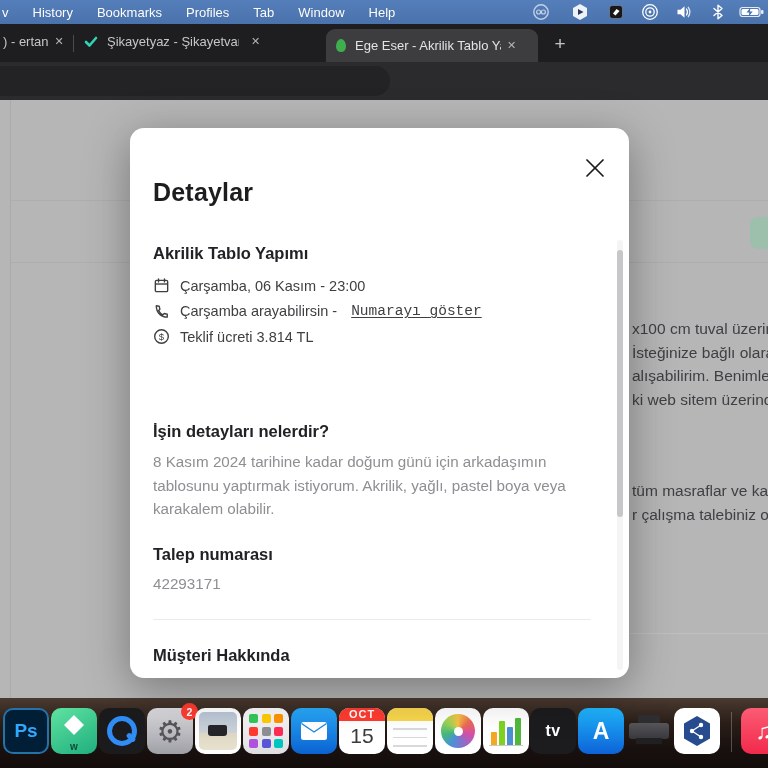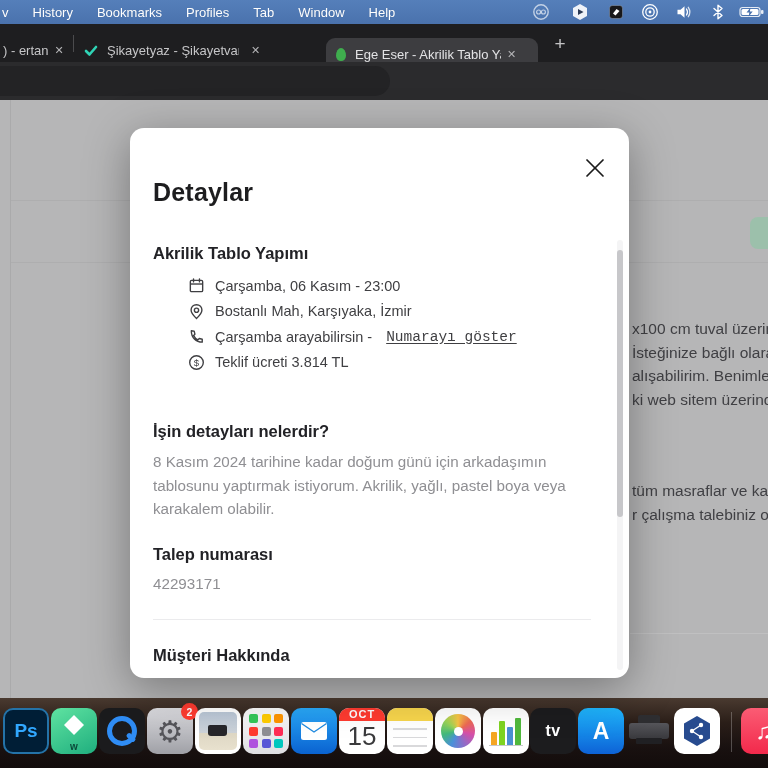--- a/index.html
+++ b/index.html
@@ -11,21 +11,21 @@
   
   .menubar{position:absolute;top:0;left:0;width:768px;height:24px;
     background:linear-gradient(180deg,#557fba,#4a72ad);
     color:#fff;font-size:13px;z-index:50;}
   .menu-items{position:absolute;left:0;top:0;height:24px;display:flex;align-items:center;gap:24px;padding-left:2px;}
   .menu-items .mi{white-space:nowrap;text-shadow:0 0 1px rgba(0,0,0,.15);}
   .status-icons{position:absolute;right:0;top:0;height:24px;width:340px;}
   .sic{position:absolute;top:3px;width:18px;height:18px;}
   
   .tabbar{position:absolute;top:24px;left:0;width:768px;height:38px;background:#1e1e20;z-index:40;}
-  .tab{position:absolute;display:flex;align-items:center;color:#c6c6c8;font-size:13px;margin-top:9px;}
+  .tab{position:absolute;display:flex;align-items:center;color:#c6c6c8;font-size:13px;}
   .tab-close{color:#b4b4b6;font-size:11px;margin-left:6px;cursor:default;}
   .tab1{left:0;top:10px;width:74px;}
   .tab1 .ttl{padding-left:3px;}
   .tabdiv{position:absolute;left:73px;top:11px;width:1px;height:17px;background:#4b4b4d;}
   .tab2{left:84px;top:10px;width:186px;}
   .tab2 .ttl{margin-left:9px;white-space:nowrap;overflow:hidden;max-width:132px;}
   .tab2 .tab-close{margin-left:12px;}
   .tab3{left:326px;top:5px;width:212px;height:33px;background:#3d3d40;border-radius:9px 9px 0 0;padding:0 10px;box-sizing:border-box;color:#e3e3e5;}
   .tab3 .ttl{margin-left:9px;white-space:nowrap;overflow:hidden;max-width:146px;}
   .newtab{position:absolute;left:548px;top:8px;width:24px;height:24px;color:#c3c3c5;font-size:19px;line-height:24px;text-align:center;}
@@ -42,21 +42,21 @@
   .green-btn{position:absolute;right:0;top:117px;width:18px;height:32px;background:#9cc0ab;border-radius:8px 0 0 8px;}
   .bg-text{position:absolute;left:632px;color:#404044;font-size:15.5px;line-height:23.5px;white-space:nowrap;}
   .bgt1{top:217px;} .bgt2{top:379px;}
   .bg-hline{position:absolute;left:630px;right:0;top:533px;height:1px;background:#c0c0c1;}
   
   .modal{position:absolute;left:130px;top:128px;width:499px;height:550px;background:#ffffff;
     border-radius:14px;box-shadow:0 10px 45px rgba(0,0,0,.35);z-index:45;}
   .modal-close{position:absolute;right:22px;top:28px;width:24px;height:24px;cursor:pointer;}
   .m-title{position:absolute;left:23px;top:50px;font-size:25px;font-weight:700;color:#1d1d1f;letter-spacing:.2px;}
   .m-service{position:absolute;left:23px;top:116px;font-size:16.5px;font-weight:700;color:#222226;}
-  .m-rows{position:absolute;left:23px;top:145px;margin-left:35px;}
+  .m-rows{position:absolute;left:23px;top:145px;}
   .m-row{height:25.5px;display:flex;align-items:center;gap:10px;font-size:14.5px;color:#3f3f42;}
   .m-row svg{flex:0 0 auto;}
   .m-link{text-decoration:underline;text-underline-offset:2px;font-family:Liberation Mono, monospace;}
   .m-h2{position:absolute;left:23px;font-size:16.5px;font-weight:700;color:#222226;}
   .h-job{top:294px;} .h-req{top:417px;} .h-cust{top:518px;}
   .m-para{position:absolute;left:23px;top:322px;width:447px;font-size:15.2px;line-height:23.5px;color:#8f8f93;}
   .m-reqno{position:absolute;left:23px;top:447px;font-size:15.2px;color:#8f8f93;}
   .m-div{position:absolute;left:23px;top:491px;width:438px;height:1px;background:#ebebed;}
   .m-scroll-track{position:absolute;left:487px;top:112px;width:6px;height:430px;border-radius:3px;background:#f4f4f5;}
   .m-scroll-thumb{position:absolute;left:487px;top:122px;width:6px;height:267px;border-radius:3px;background:#c7c7ca;}
@@ -74,21 +74,21 @@
   .d-set{left:147px;background:linear-gradient(180deg,#dcdce0,#9fa0a6);color:#55555a;font-size:30px;display:flex;align-items:center;justify-content:center;}
   .badge{position:absolute;right:-5px;top:-5px;width:17px;height:17px;border-radius:50%;background:#ff3b30;color:#fff;font-size:10.5px;font-weight:700;display:flex;align-items:center;justify-content:center;}
   .d-pv{left:195px;background:#fff;}
   .pv-img{position:absolute;inset:4px;border-radius:5px;background:linear-gradient(180deg,#b9c6d6 0%,#ccd2d8 55%,#ded7c4 56%,#e8e1ce 100%);}
   .pv-obj{position:absolute;left:13px;top:17px;width:19px;height:11px;background:#26262a;border-radius:2px 2px 3px 3px;}
   .d-lp{left:243px;background:linear-gradient(180deg,#fafafa,#dedee2);display:grid;grid-template-columns:repeat(3,9px);grid-template-rows:repeat(3,9px);gap:3.5px;place-content:center;}
   .d-lp span{border-radius:2px;}
   .d-mail{left:291px;background:linear-gradient(180deg,#29a9f9,#0a62d0);display:flex;align-items:center;justify-content:center;}
   .d-cal{left:339px;background:#fff;overflow:hidden;}
   .cal-top{height:13px;background:#ff3b30;color:#fff;font-size:11px;font-weight:700;text-align:center;line-height:13px;letter-spacing:1px;}
-  .cal-day{color:#3a3a3c;font-size:26px;text-align:center;line-height:30px;}
+  .cal-day{color:#3a3a3c;font-size:21px;text-align:center;line-height:30px;}
   .d-notes{left:387px;background:#fff;overflow:hidden;}
   .notes-top{height:13px;background:#f7d54c;}
   .notes-line{height:1.5px;background:#d9d9db;margin:7px 6px 0 6px;}
   .d-photos{left:435px;background:#fff;display:flex;align-items:center;justify-content:center;}
   .ph-flower{width:34px;height:34px;border-radius:50%;
     background:conic-gradient(#f6c344,#ec6a52,#d64fa8,#8e6cc8,#4a90d9,#44b97c,#9bd356,#f6c344);}
   .ph-center{position:absolute;width:9px;height:9px;border-radius:50%;background:#fff;left:18.5px;top:18.5px;}
   .d-num{left:483px;background:#fff;}
   .num-bar{position:absolute;bottom:9px;width:6px;border-radius:1px 1px 0 0;}
   .nb1{left:8px;height:13px;background:#f5a623;}
@@ -212,27 +212,20 @@
       <svg width="17" height="17" viewBox="0 0 16 16">
         <rect x="2.2" y="3.2" width="11.6" height="10.6" rx="1.2" fill="none" stroke="#3f3f42" stroke-width="1.3"></rect>
         <line x1="5.2" y1="1.8" x2="5.2" y2="4.6" stroke="#3f3f42" stroke-width="1.3" stroke-linecap="round"></line>
         <line x1="10.8" y1="1.8" x2="10.8" y2="4.6" stroke="#3f3f42" stroke-width="1.3" stroke-linecap="round"></line>
         <line x1="2.5" y1="6.6" x2="13.5" y2="6.6" stroke="#3f3f42" stroke-width="1.3"></line>
       </svg>
       <span>Çarşamba, 06 Kasım - 23:00</span>
     </div>
     <div class="m-row">
       <svg width="17" height="17" viewBox="0 0 16 16">
-        <path d="M8 1.6 C4.9 1.6 2.9 4 2.9 6.7 C2.9 10 8 14.6 8 14.6 C8 14.6 13.1 10 13.1 6.7 C13.1 4 11.1 1.6 8 1.6 Z" fill="none" stroke="#3f3f42" stroke-width="1.3"></path>
-        <circle cx="8" cy="6.8" r="2" fill="none" stroke="#3f3f42" stroke-width="1.3"></circle>
-      </svg>
-      <span>Bostanlı Mah, Karşıyaka, İzmir</span>
-    </div>
-    <div class="m-row">
-      <svg width="17" height="17" viewBox="0 0 16 16">
         <path d="M3.1 2.6 C3.1 9 7.4 13.3 13.4 13.3 L13.4 10.6 L10.6 9.9 L9.4 11.1 C7.7 10.3 6.1 8.7 5.3 7 L6.5 5.8 L5.8 3 Z" fill="none" stroke="#3f3f42" stroke-width="1.3" stroke-linejoin="round"></path>
       </svg>
       <span style="white-space:pre">Çarşamba arayabilirsin - </span>
         <span class="m-link">Numarayı göster</span>
     </div>
     <div class="m-row">
       <svg width="17" height="17" viewBox="0 0 16 16">
         <circle cx="8" cy="8" r="6.4" fill="none" stroke="#3f3f42" stroke-width="1.3"></circle>
         <text x="8" y="11.2" text-anchor="middle" font-size="9" fill="#3f3f42" font-family="Liberation Sans, sans-serif">$</text>
       </svg>

